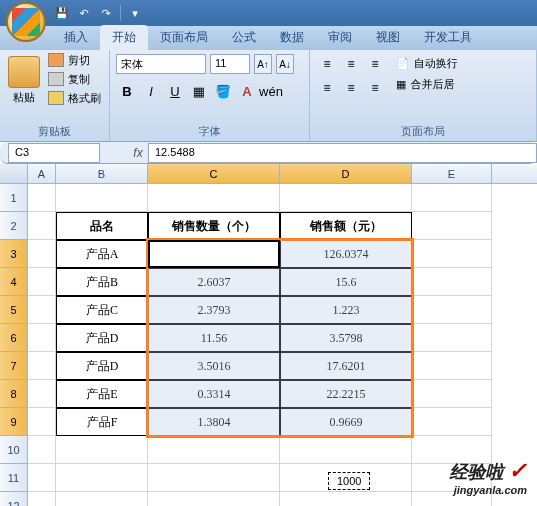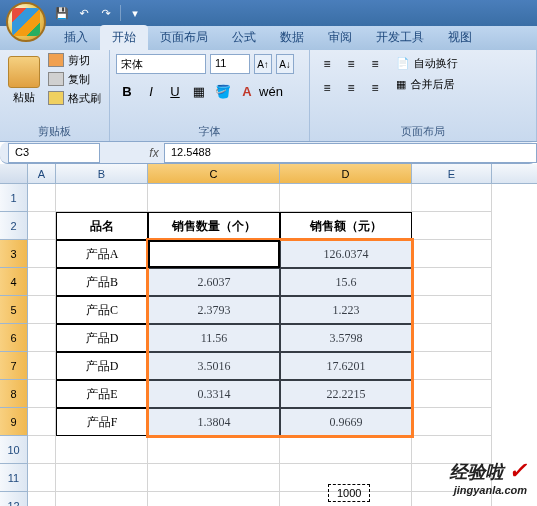--- a/index.html
+++ b/index.html
@@ -41,21 +41,21 @@
 
 .align-group { flex: 1; padding-top: 4px; }
 .align-row { display: flex; gap: 2px; }
 .align-btn { width: 22px; height: 20px; display: flex; align-items: center; justify-content: center; }
 .align-side { display: flex; flex-direction: column; gap: 2px; margin-left: 8px; }
 .wrap-btn { display: flex; align-items: center; gap: 4px; font-size: 11px; padding: 2px; }
 
 
 .formula-bar { height: 22px; background: #e4ecf7; border-bottom: 1px solid #8ba8cc; display: flex; align-items: center; border-radius: 8px; }
 .name-box { width: 92px; height: 20px; border: 1px solid #8ba8cc; background: #fff; margin-left: 8px; padding: 2px 6px; font-size: 11px; }
-.fx-label { width: 20px; text-align: center; font-style: italic; color: #555; font-size: 12px; margin-left: 44px; }
+.fx-label { width: 20px; text-align: center; font-style: italic; color: #555; font-size: 12px; margin-left: 28px; }
 .formula-input { flex: 1; height: 20px; border: 1px solid #8ba8cc; background: #fff; padding: 2px 6px; font-size: 11px; }
 
 
 .grid-area { position: relative; }
 .col-headers { display: flex; height: 20px; background: linear-gradient(#f5f8fc, #dce6f2); border-bottom: 1px solid #9eb6d0; }
 .corner { width: 28px; border-right: 1px solid #9eb6d0; background: linear-gradient(#e8eef6, #d0dcec); }
 .col-h { border-right: 1px solid #9eb6d0; text-align: center; font-size: 11px; line-height: 20px; color: #1f497d; }
 .col-h.selected { background: linear-gradient(#f8d080, #f0b850); color: #000; }
 .col-A { width: 28px; }
 .col-B { width: 92px; }
@@ -110,22 +110,22 @@
   </div>
 </div>
 
 <div class="ribbon-tabs">
   <div class="ribbon-tab">插入</div>
   <div class="ribbon-tab active">开始</div>
   <div class="ribbon-tab">页面布局</div>
   <div class="ribbon-tab">公式</div>
   <div class="ribbon-tab">数据</div>
   <div class="ribbon-tab">审阅</div>
+  <div class="ribbon-tab">视图</div>
   <div class="ribbon-tab">开发工具</div>
-  <div class="ribbon-tab">视图</div>
 </div>
 
 <div class="ribbon">
   <div class="ribbon-group clipboard-group">
     <div class="clip-row">
       <div class="paste-btn">
         <div class="paste-icon"></div>
         <div class="paste-label">粘贴</div>
       </div>
       <div class="clip-btns">
@@ -312,21 +312,21 @@
           <div class="cell cC"></div>
           <div class="cell cD"></div>
           <div class="cell cE"></div>
         </div>
 
       <div class="sel-range" style="left:118px; top:54px; width:268px; height:200px;"></div>
       <div class="sel-range-inner" style="left:121px; top:57px; width:262px; height:194px;"></div>
 
       <div class="active-cell" style="left:120px; top:56px; width:132px; height:28px;"></div>
 
-      <div class="dashed-box" style="left:300px; top:300px;">1000</div>
+      <div class="dashed-box" style="left:300px; top:288px;">1000</div>
     </div>
   </div>
 </div>
 
 <div class="watermark">
   <span>经验啦</span> <span class="check">✓</span>
   <span class="url">jingyanla.com</span>
 </div>
 
 </body></html>

